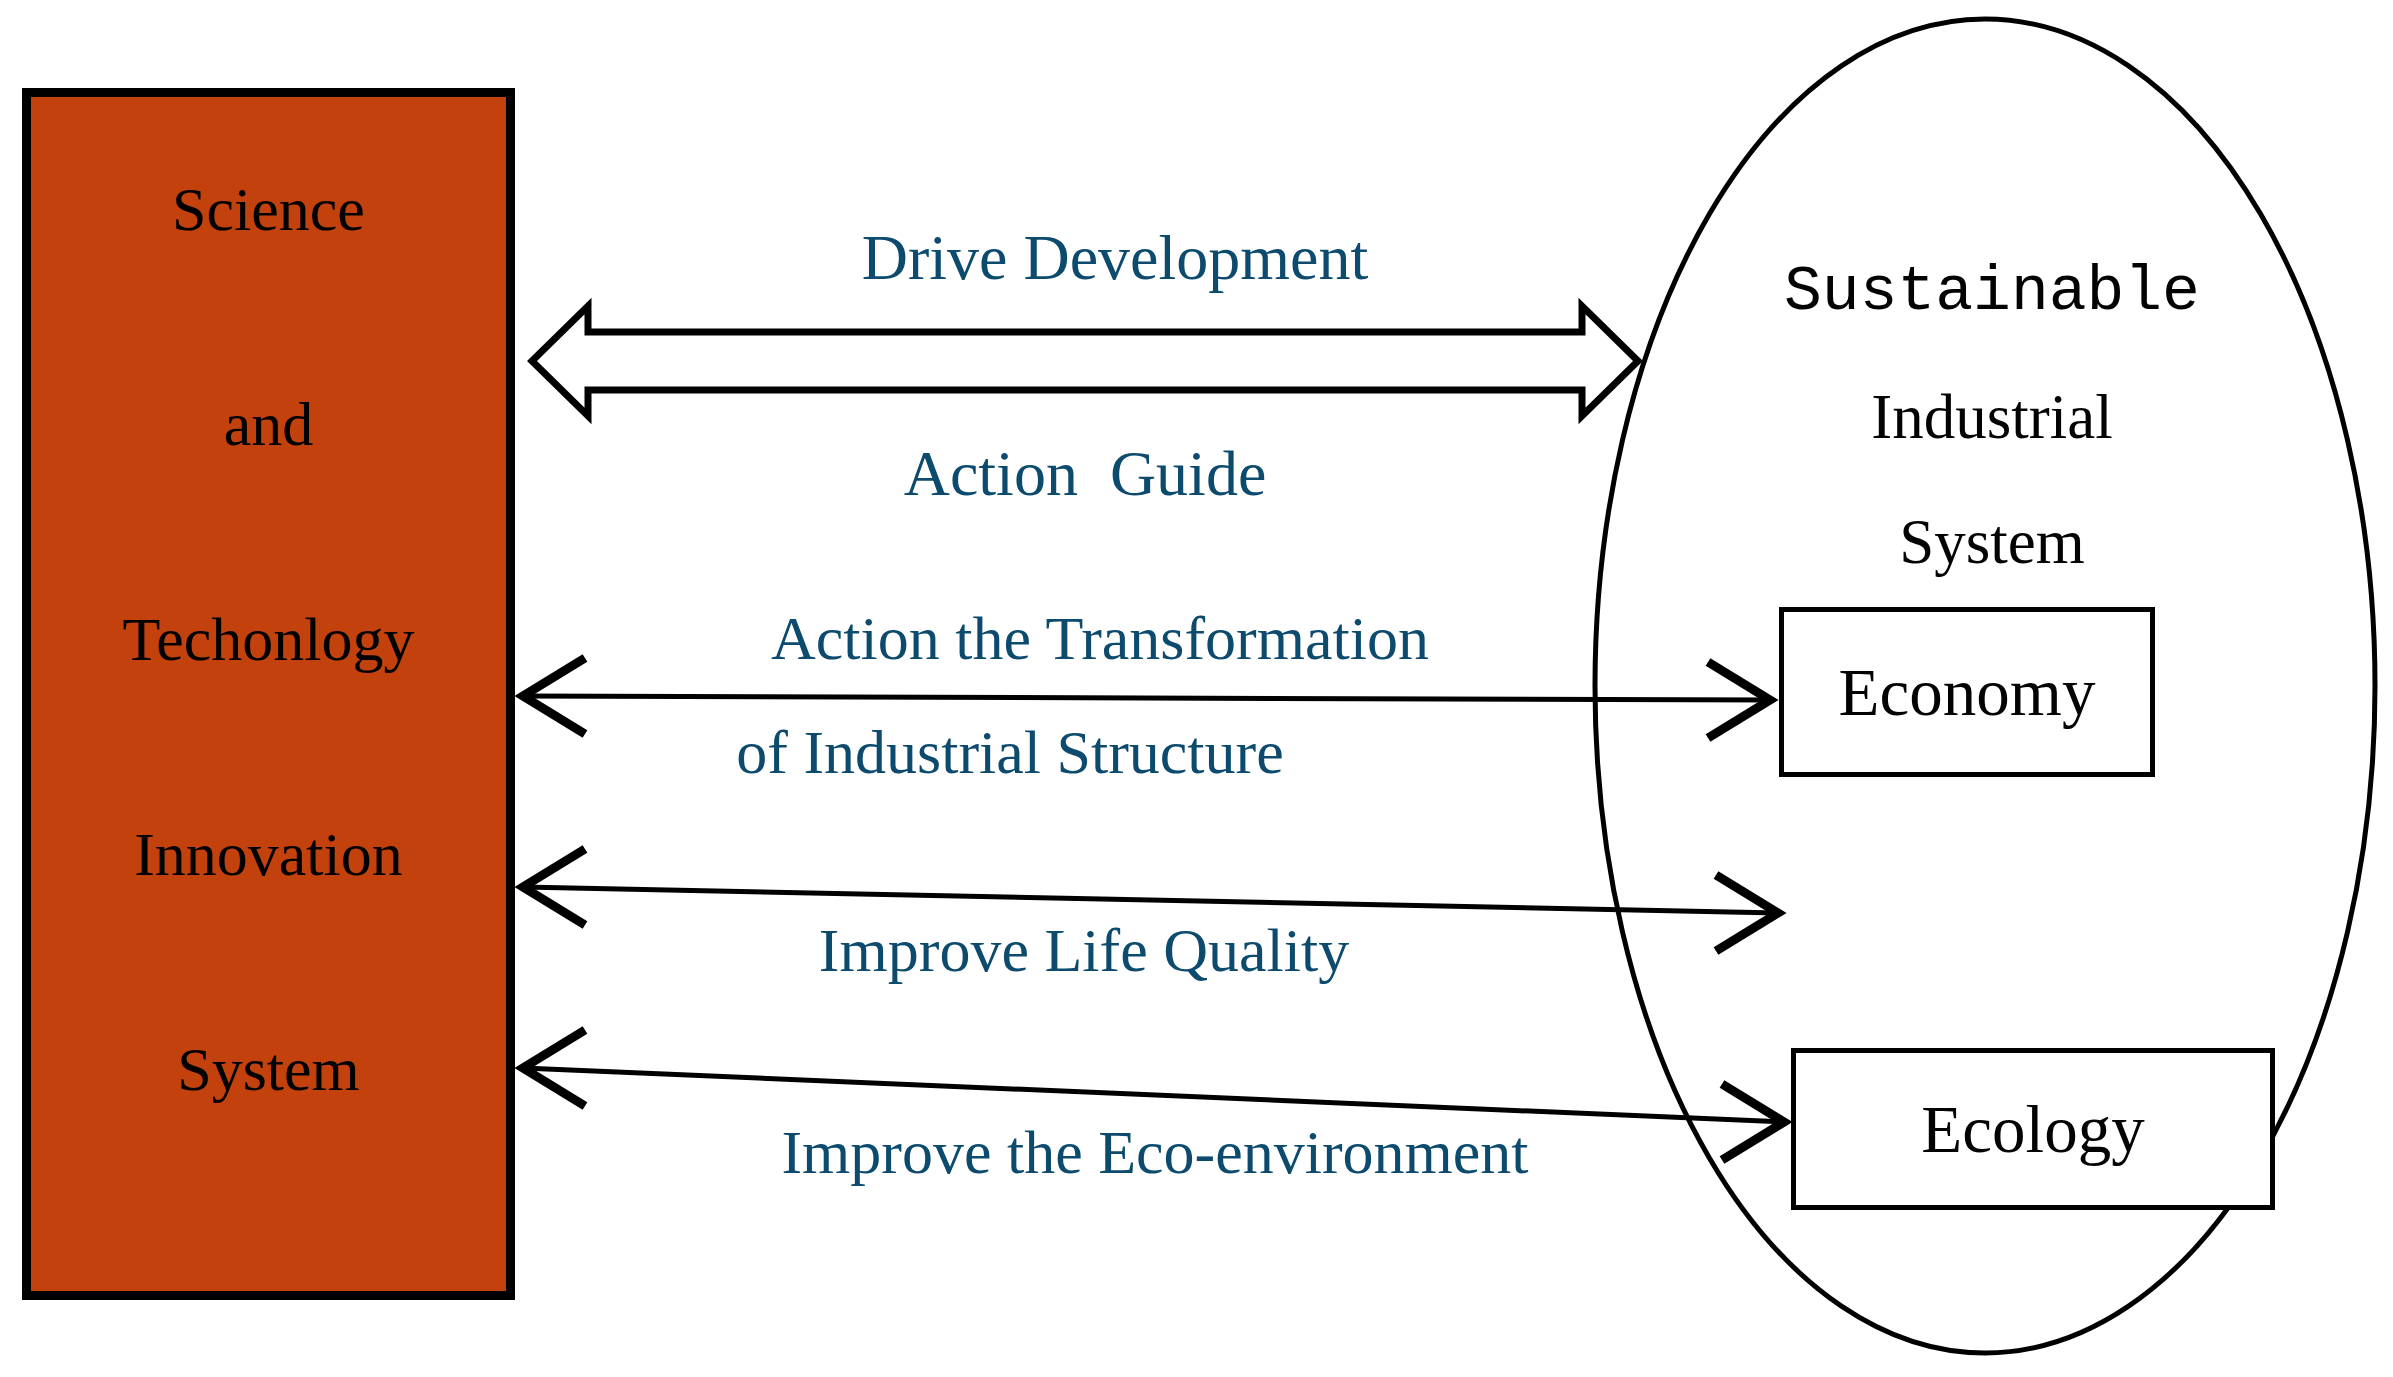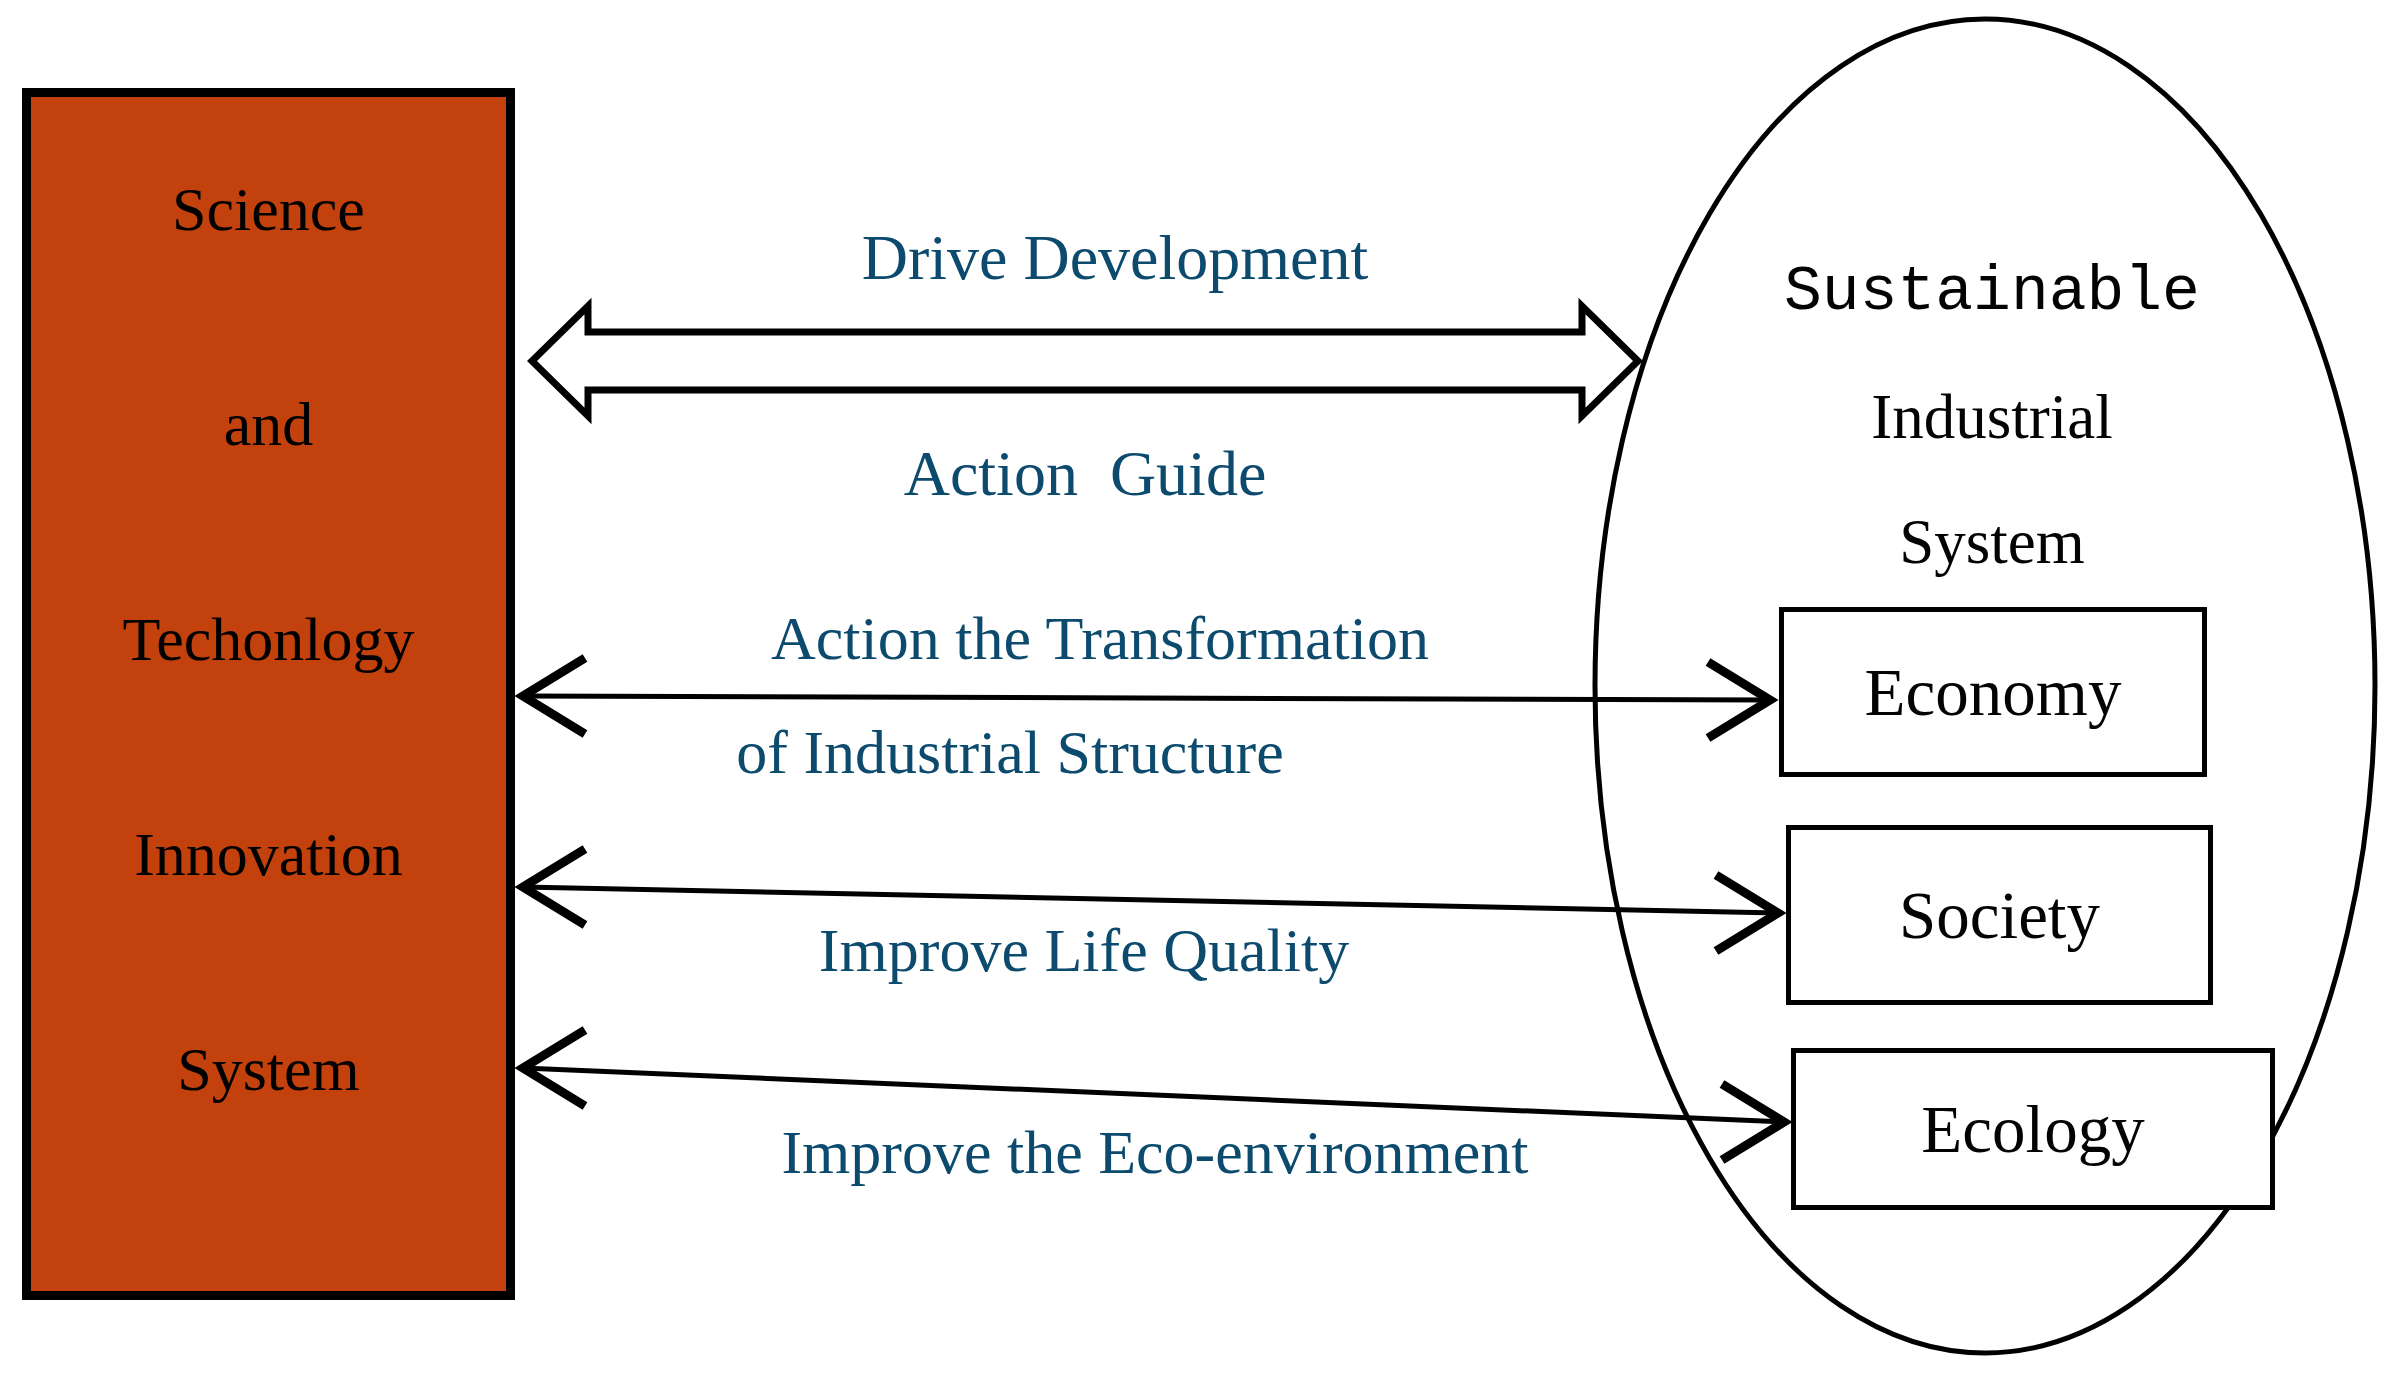--- a/index.html
+++ b/index.html
@@ -38,21 +38,21 @@
     position:absolute;transform:translate(-50%,-50%);
     font-size:63px;white-space:pre;color:#030303;
   }
   
   .inner-box{
     position:absolute;
     border:5px solid #000;background:#fff;box-sizing:border-box;
     display:flex;align-items:center;justify-content:center;
   }
   .inner-box span{font-size:67px;color:#030303;white-space:pre;}
-  .box-economy{left:1779px;top:607px;width:428px;height:170px;}
+  .box-economy{left:1779px;top:607px;width:376px;height:170px;}
   .box-society{left:1786px;top:825px;width:427px;height:180px;}
   .box-ecology{left:1791px;top:1048px;width:484px;height:162px;}
 </style>
 </head>
 <body>
 
 <div id="canvas">
 
   <svg id="shapes" viewBox="0 0 2393 1377" xmlns="http://www.w3.org/2000/svg">
 
@@ -97,20 +97,17 @@
 
   <div class="label lbl-62" style="left:1155px;top:1152px;">Improve the Eco-environment</div>
 
   <div class="ellipse-title-line" style="left:1992px;top:292px;font-family:Liberation Mono, monospace;">Sustainable</div>
   <div class="ellipse-title-line" style="left:1992px;top:417px;">Industrial</div>
   <div class="ellipse-title-line" style="left:1992px;top:542px;">System</div>
 
   <div class="inner-box box-economy">
     <span>Economy</span>
   </div>
-  <div class="inner-box box-society">
-    <span>Society</span>
-  </div>
   <div class="inner-box box-ecology">
     <span>Ecology</span>
   </div>
 
 </div>
 
 </body></html>

